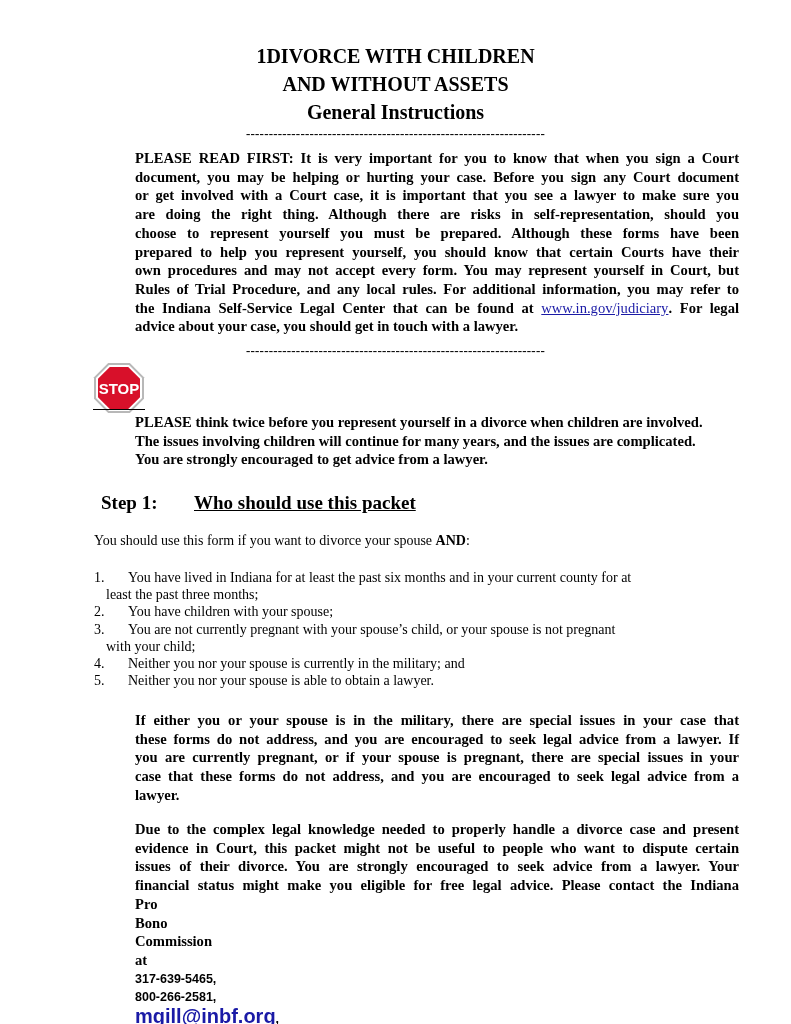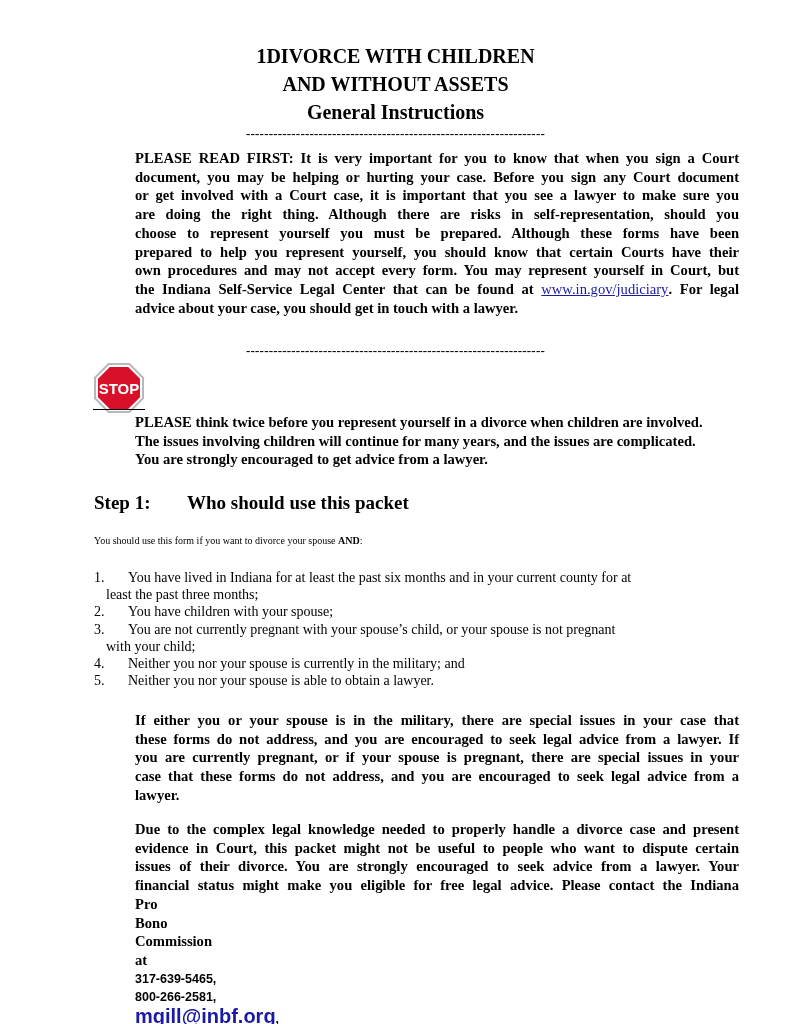--- a/index.html
+++ b/index.html
@@ -19,23 +19,23 @@
           text-align: justify; }
   .bold { font-weight: bold; margin-left: 41px; }
   .p-read { top: 149px; }
   .p-read .line, .p-mil .line, .p-due .line { display: block; text-align: justify; text-align-last: justify; white-space: nowrap; }
   .p-read .last, .p-mil .last, .p-due .last { text-align-last: left; }
   a.link { color: #1a1aa6; text-decoration: underline; }
   .stop { position: absolute; left: 93px; top: 362px; width: 52px; height: 52px; }
   .stop-rule { position: absolute; left: 93px; top: 409px; width: 52px; height: 1px; background: #000; }
   .p-stop { top: 413px; }
   .p-stop .line { display:block; white-space: nowrap; }
-  .step { position: absolute; left: 94px; top: 491px; font-weight: bold; font-size: 19px; line-height: 24px; }
+  .step { position: absolute; left: 101px; top: 491px; font-weight: bold; font-size: 19px; line-height: 24px; text-decoration: underline; }
   .step .num { display: inline-block; width: 93px; }
-  .p-use { top: 532px; font-size: 10px; }
+  .p-use { top: 532px; font-size: 14px; }
   .list { position: absolute; left: 94px; top: 569px; width: 604px; font-size: 14px; line-height: 17.2px; }
   .li { position: relative; padding-left: 34px; text-align: justify; }
   .li .n { position: absolute; left: 0; top: 0; }
   .li .cont { display: block; margin-left: -22px; }
   .p-mil { top: 711px; }
   .p-due { top: 820px; }
   .sans { font-family: "Liberation Sans", "DejaVu Sans", sans-serif; font-size: 12.5px; font-weight: bold; }
   .sans a.link { color: #1a1aa6; font-size: 20px; }
   .p-prot { top: 940px; }
 </style>
@@ -51,20 +51,21 @@
   <div class="dashes d1">------------------------------------------------------------------</div>
 
   <div class="para bold p-read">
     <span class="line">PLEASE READ FIRST:  It is very important for you to know that when you sign a Court</span>
     <span class="line">document, you may be helping or hurting your case.  Before you sign any Court document</span>
     <span class="line">or get involved with a Court case, it is important that you see a lawyer to make sure you</span>
     <span class="line">are doing the right thing.  Although there are risks in self-representation, should you</span>
     <span class="line">choose to represent yourself you must be prepared.  Although these forms have been</span>
     <span class="line">prepared to help you represent yourself, you should know that certain Courts have their</span>
     <span class="line">own procedures and may not accept every form. You may represent yourself in Court, but</span>
+    <span class="line">Rules of Trial Procedure, and any local rules. For additional information, you may refer to</span>
     <span class="line"><span>the Indiana Self-Service Legal Center that can be found at </span><a class="link" style="font-weight:normal">www.in.gov/judiciary</a><span>.  For legal</span></span>
     <span class="line last">advice about your case, you should get in touch with a lawyer.</span>
   </div>
 
   <div class="dashes d2">------------------------------------------------------------------</div>
 
   <svg class="stop" viewBox="0 0 52 52">
     <polygon points="15.2,1 36.8,1 51,15.2 51,36.8 36.8,51 15.2,51 1,36.8 1,15.2" fill="#b8b8b8"></polygon>
     <polygon points="16,3 36,3 49,16 49,36 36,49 16,49 3,36 3,16" fill="#ffffff"></polygon>
     <polygon points="16.8,5 35.2,5 47,16.8 47,35.2 35.2,47 16.8,47 5,35.2 5,16.8" fill="#d8102a"></polygon>

